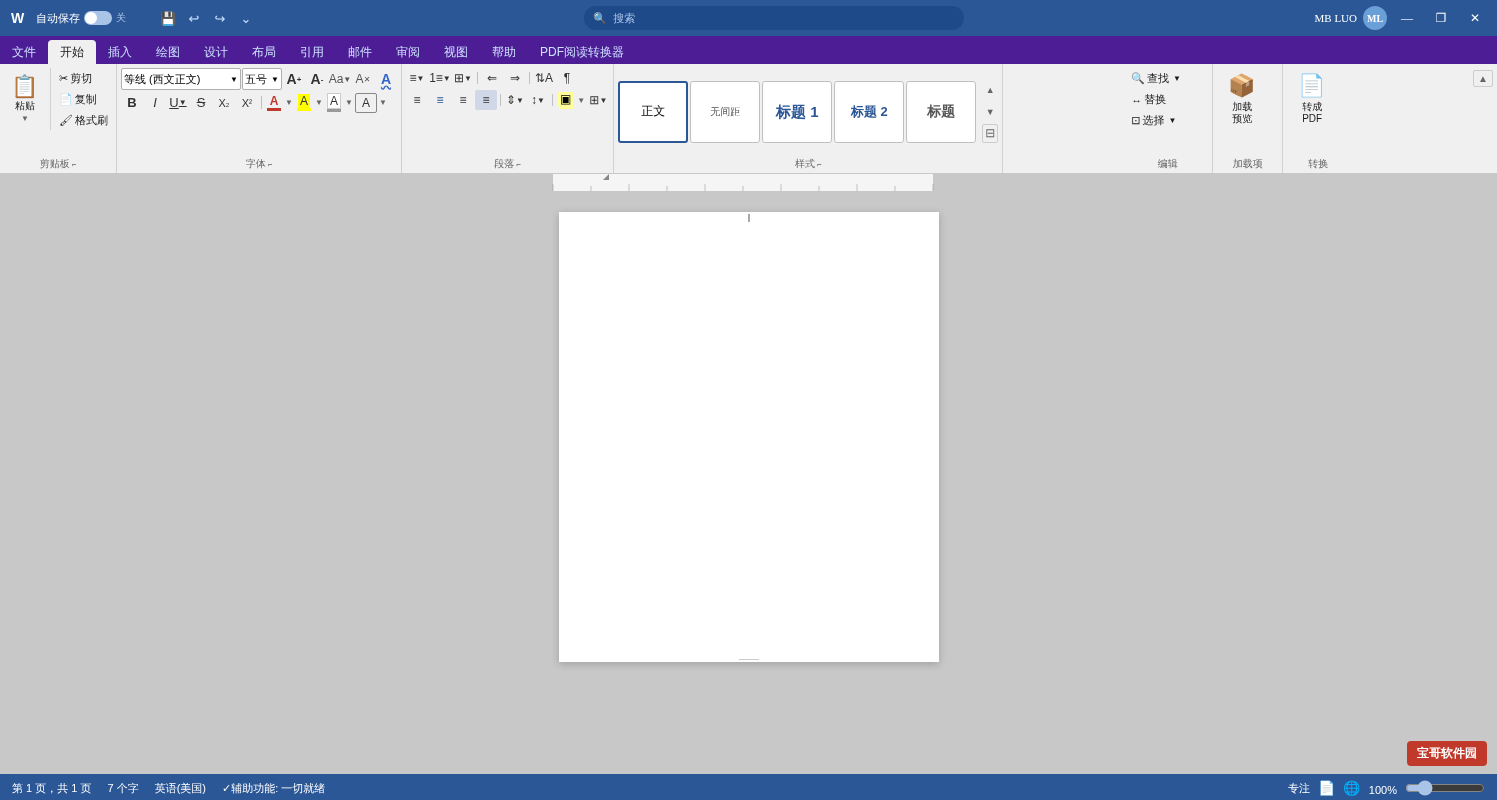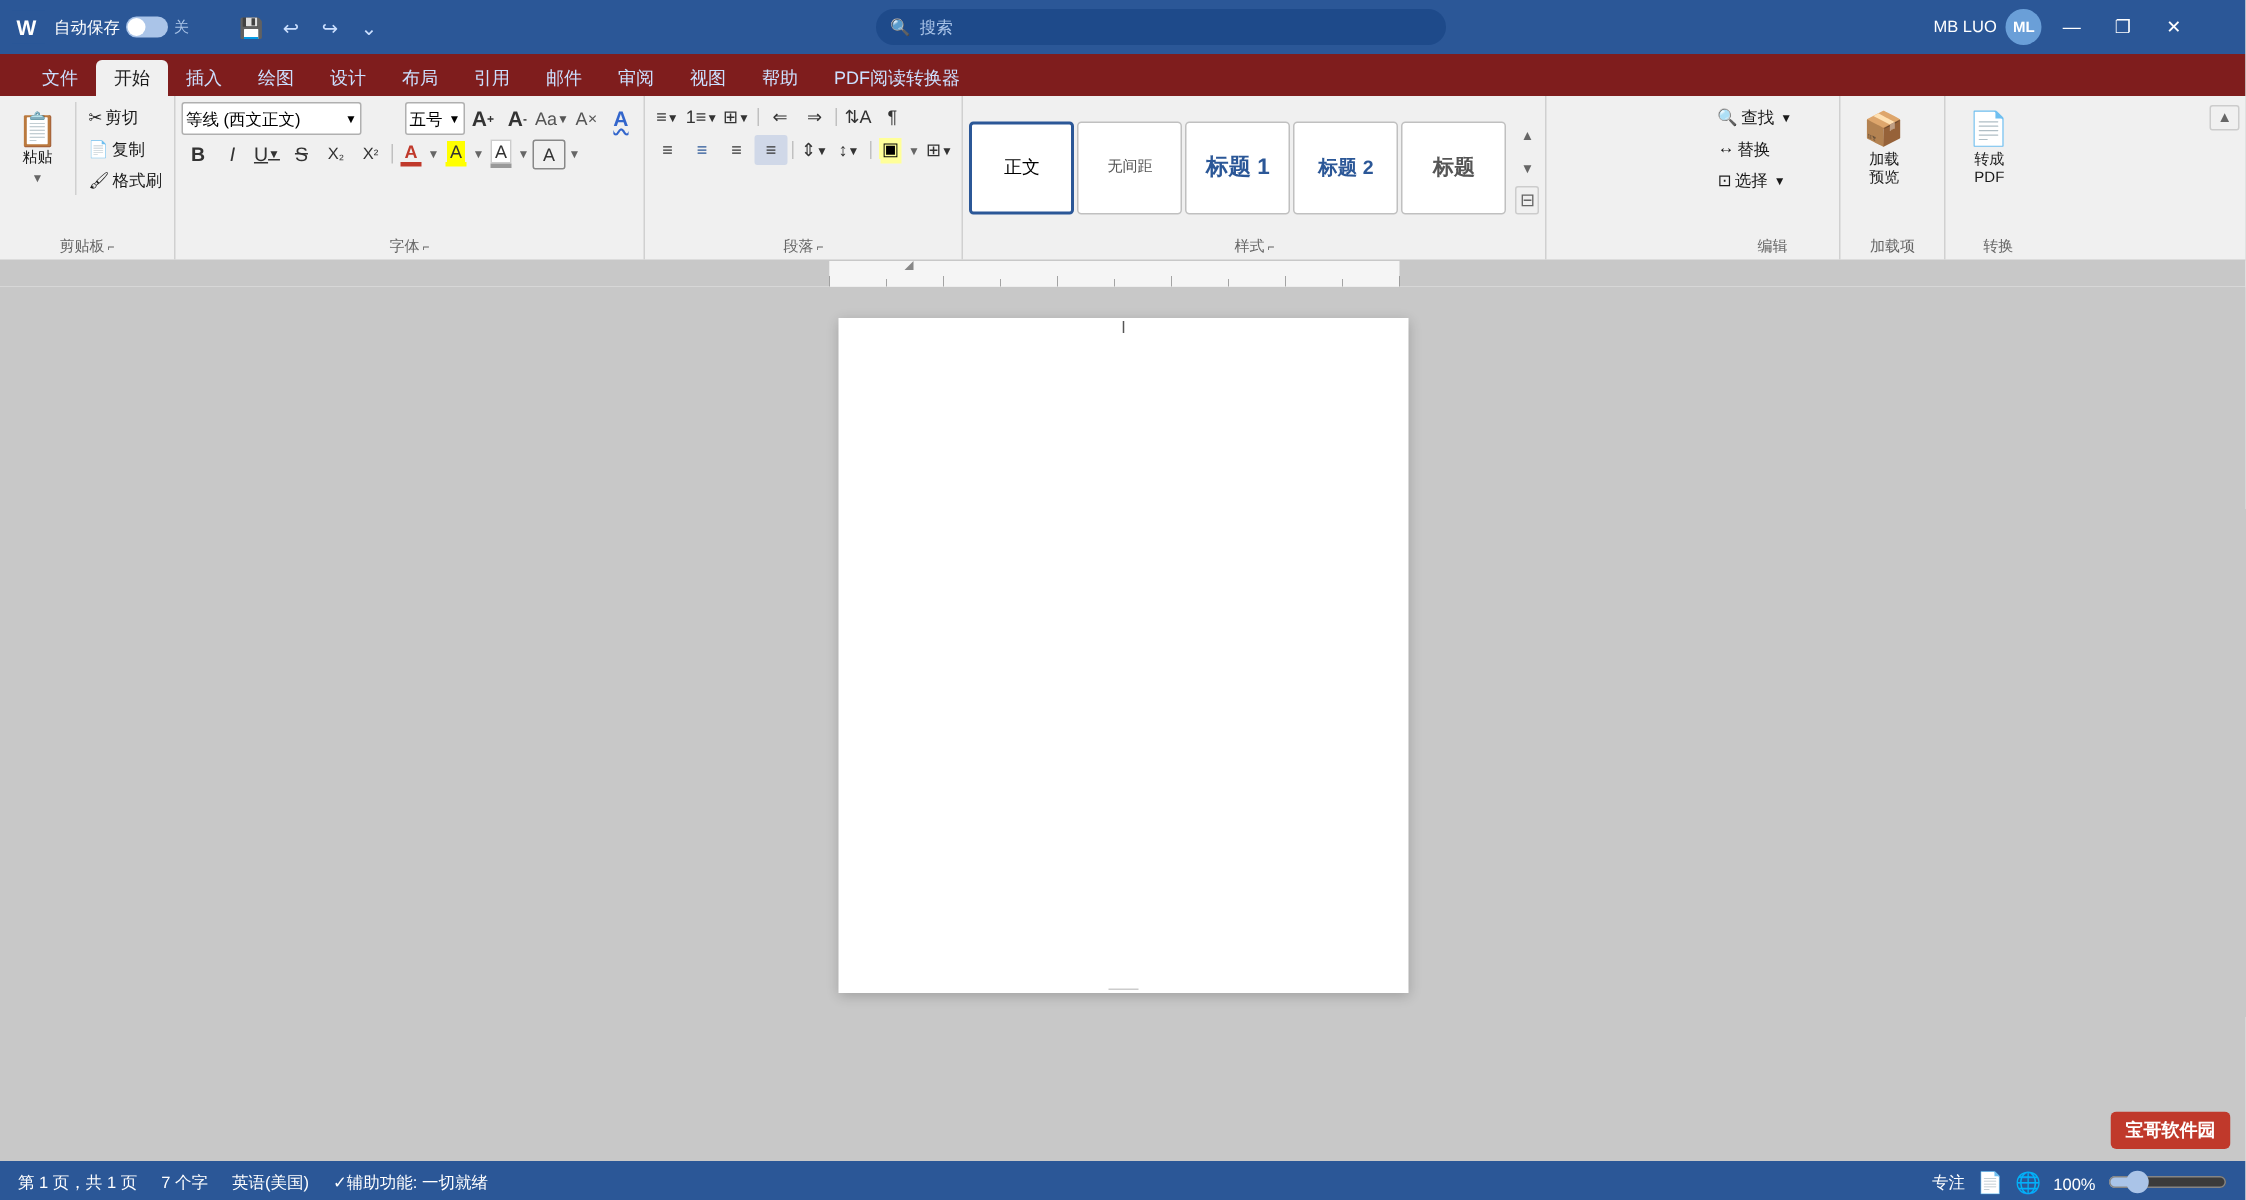--- a/index.html
+++ b/index.html
@@ -86,24 +86,24 @@
       gap: 6px;
       color: #aac4e8;
       font-size: 11px;
       margin: 0 auto;
       cursor: text;
     }
 
     
     #ribbon-tabs {
       height: 28px;
-      background: #7f1d1d;
+      background: #4c1d95;
       display: flex;
       align-items: flex-end;
-      padding-left: 16px;
+      padding-left: 0;
     }
     .ribbon-tab {
       height: 24px;
       padding: 0 12px;
       font-size: 12px;
       color: #cce0ff;
       display: flex;
       align-items: center;
       cursor: pointer;
       border-radius: 4px 4px 0 0;
@@ -208,21 +208,20 @@
       height: 22px;
       border: 1px solid #b0b0b0;
       border-radius: 2px;
       font-size: 11px;
       background: white;
       padding: 0 2px;
       display: flex;
       align-items: center;
       justify-content: space-between;
       cursor: pointer;
-      margin-left: 28px;
     }
 
     
     .styles-gallery {
       display: flex;
       align-items: center;
     }
     .style-item {
       width: 70px;
       height: 62px;
@@ -398,21 +397,21 @@
     <span title="撤销">↩</span>
     <span title="恢复">↪</span>
     <span title="更多">⌄</span>
   </div>
   <div style="flex:1; display:flex; justify-content:center; align-items:center;">
     <div class="search-box">
       <span style="font-size:11px;">🔍</span>
       <span style="color:#aac4e8;">搜索</span>
     </div>
   </div>
-  <div style="width:200px; flex:0 0 200px; display:flex; align-items:center; justify-content:flex-start; gap:6px;">
+  <div style="width:200px; flex:0 0 200px; display:flex; align-items:center; justify-content:flex-end; gap:6px;font-family:Liberation Serif, serif;">
     <span style="font-size:11px; color:white;">MB LUO</span>
     <div class="user-avatar">
       <span>ML</span>
     </div>
     <div class="win-btn">—</div>
     <div class="win-btn">❐</div>
     <div class="win-btn close">✕</div>
   </div>
 </div>
 

